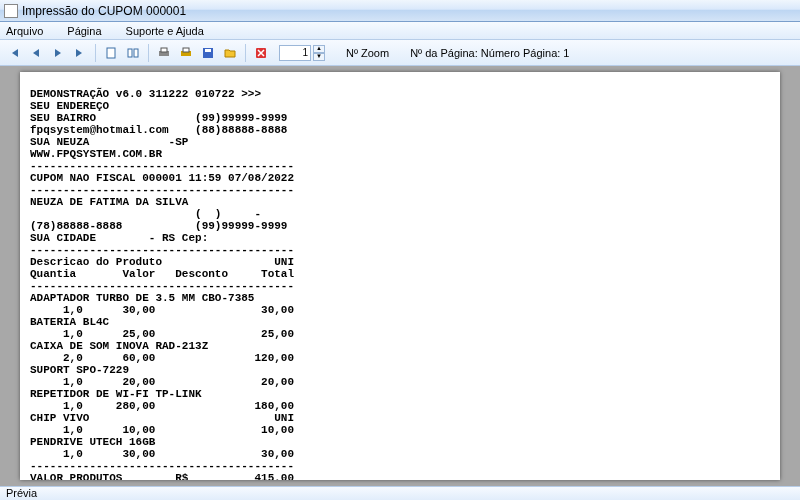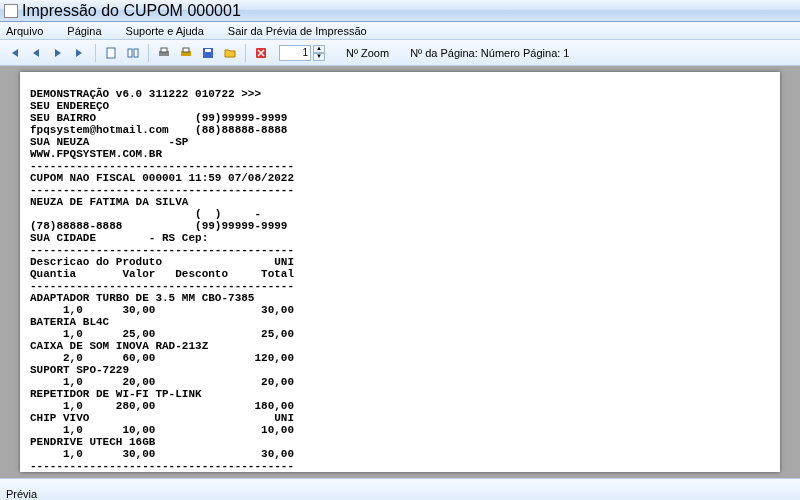--- a/index.html
+++ b/index.html
@@ -13,21 +13,21 @@
     display: flex;
     flex-direction: column;
   }
   .titlebar {
     background: linear-gradient(to bottom, #f0f6fd 0%, #d9e8fb 45%, #bcd5f2 46%, #d4e4f7 100%);
     height: 22px;
     display: flex;
     align-items: center;
     padding: 0 4px;
     border-bottom: 1px solid #7a9ecb;
-    font-size: 16px;
+    font-size: 12px;
   }
   .titlebar .appicon {
     width: 14px; height: 14px;
     background: #fff;
     border: 1px solid #888;
     margin-right: 4px;
   }
   .menubar {
     background: linear-gradient(to bottom, #f6faff, #e1edfb);
     height: 18px;
@@ -101,43 +101,42 @@
     box-shadow: 0 0 4px rgba(0,0,0,0.5);
     padding: 4px 10px;
     font-family: 'Courier New', monospace;
     font-size: 11px;
     font-weight: bold;
     line-height: 12px;
     white-space: pre;
     overflow: hidden;
   }
   .statusbar {
-    height: 22px;
+    height: 14px;
     background: linear-gradient(to bottom, #f6faff, #e1edfb);
     border-top: 1px solid #b7cde8;
     display: flex;
-    align-items: flex-end;
+    align-items: flex-start;
     padding: 0 6px;
     font-size: 11px;
   }
   svg { display: block; }
 </style>
 </head>
 <body>
 
 <div class="titlebar">
   <div class="appicon"></div>
   <span>Impressão do CUPOM 000001</span>
 </div>
 
 <div class="menubar">
   <span>Arquivo</span>
   <span>Página</span>
   <span>Suporte e Ajuda</span>
-  <span>Sair da Prévia de Impressão</span>
 </div>
 
 <div class="toolbar">
   <div class="tbtn">
       <svg width="12" height="12">
         <path d="M2 2v8M4 6l6-4v8z" fill="#3b6ea5"></path>
       </svg>
     </div>
   <div class="tbtn">
       <svg width="12" height="12">

